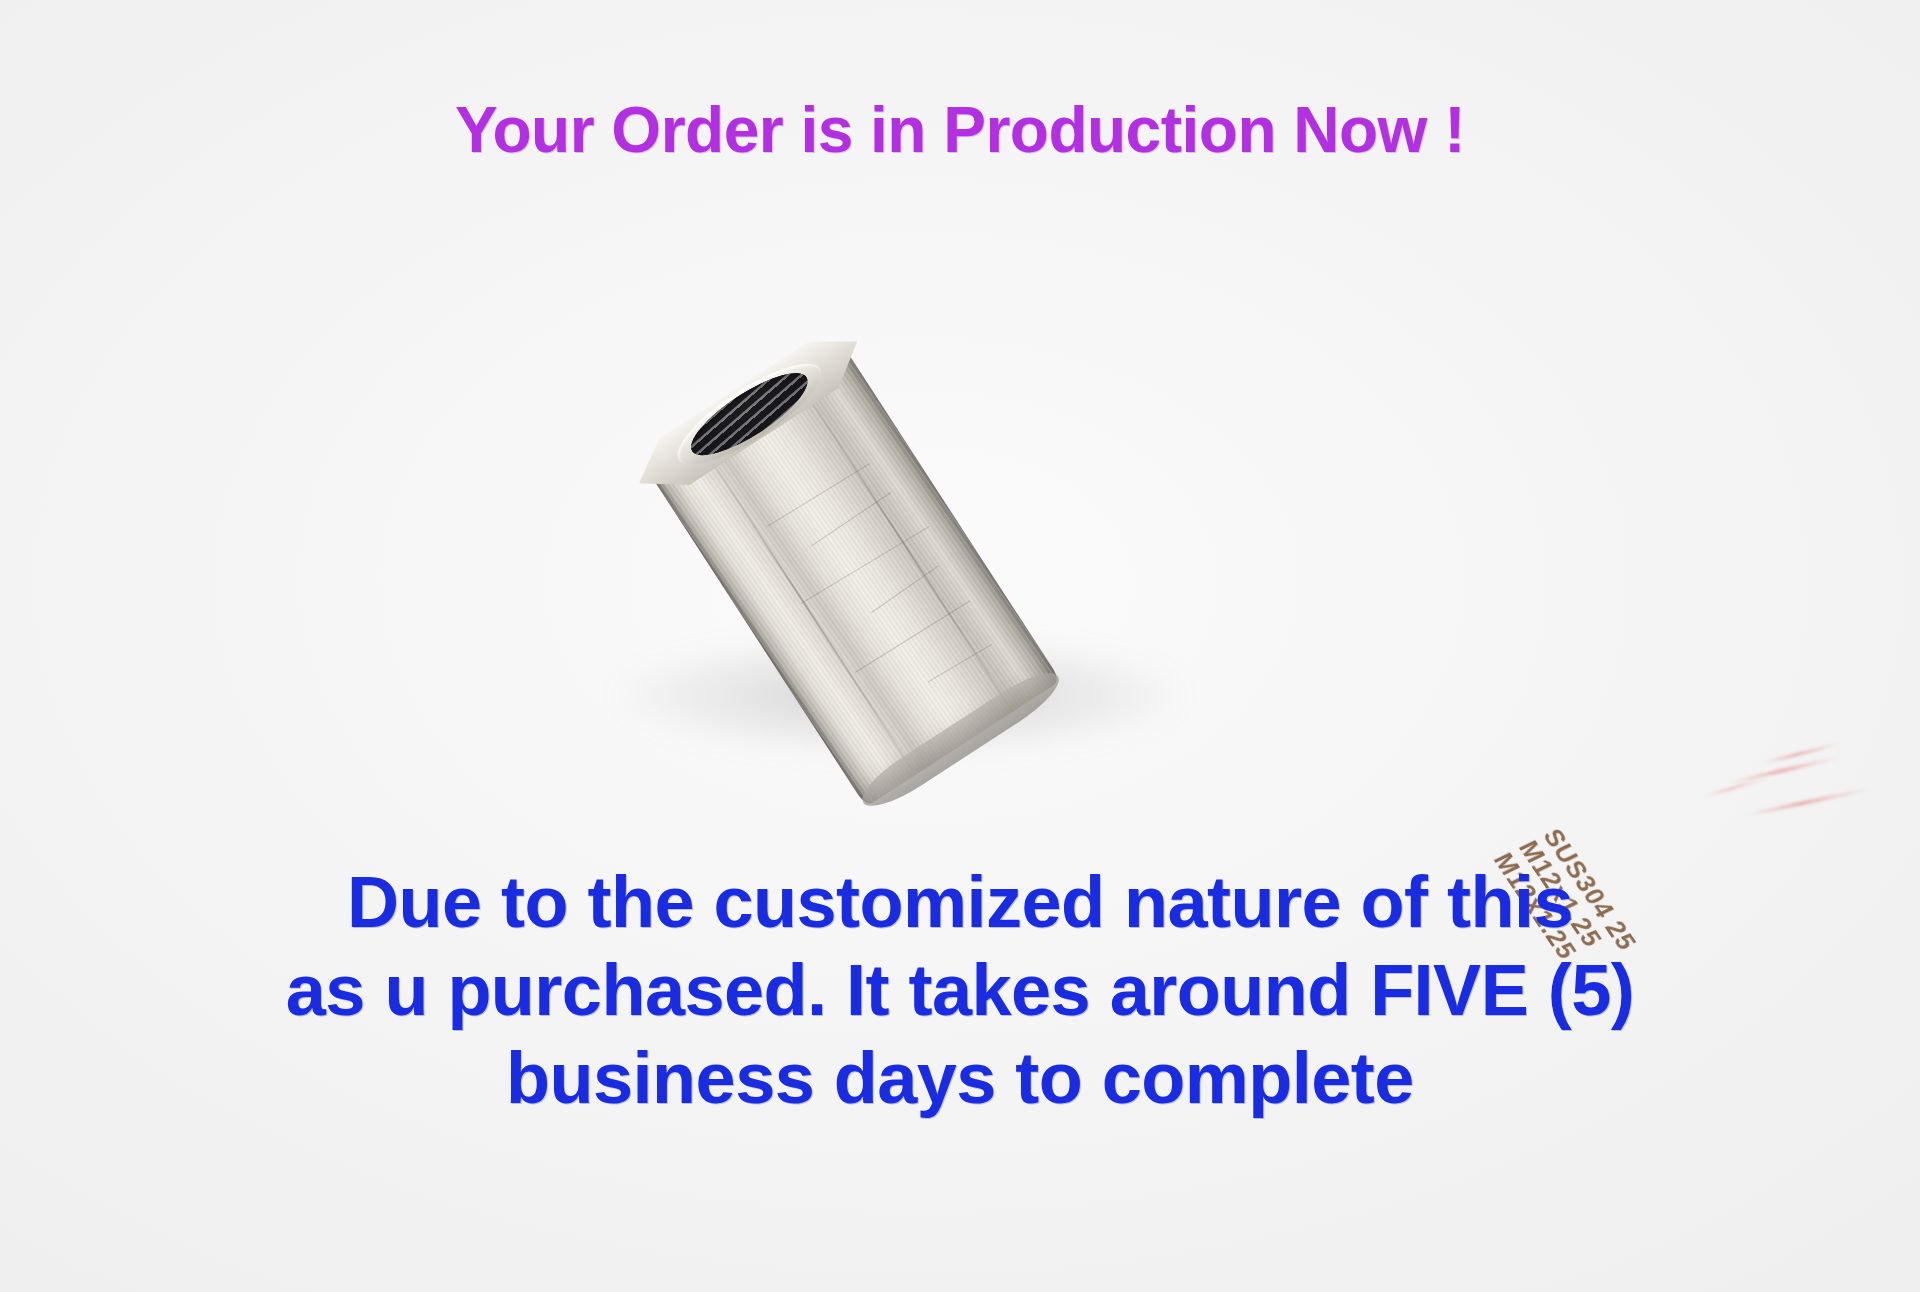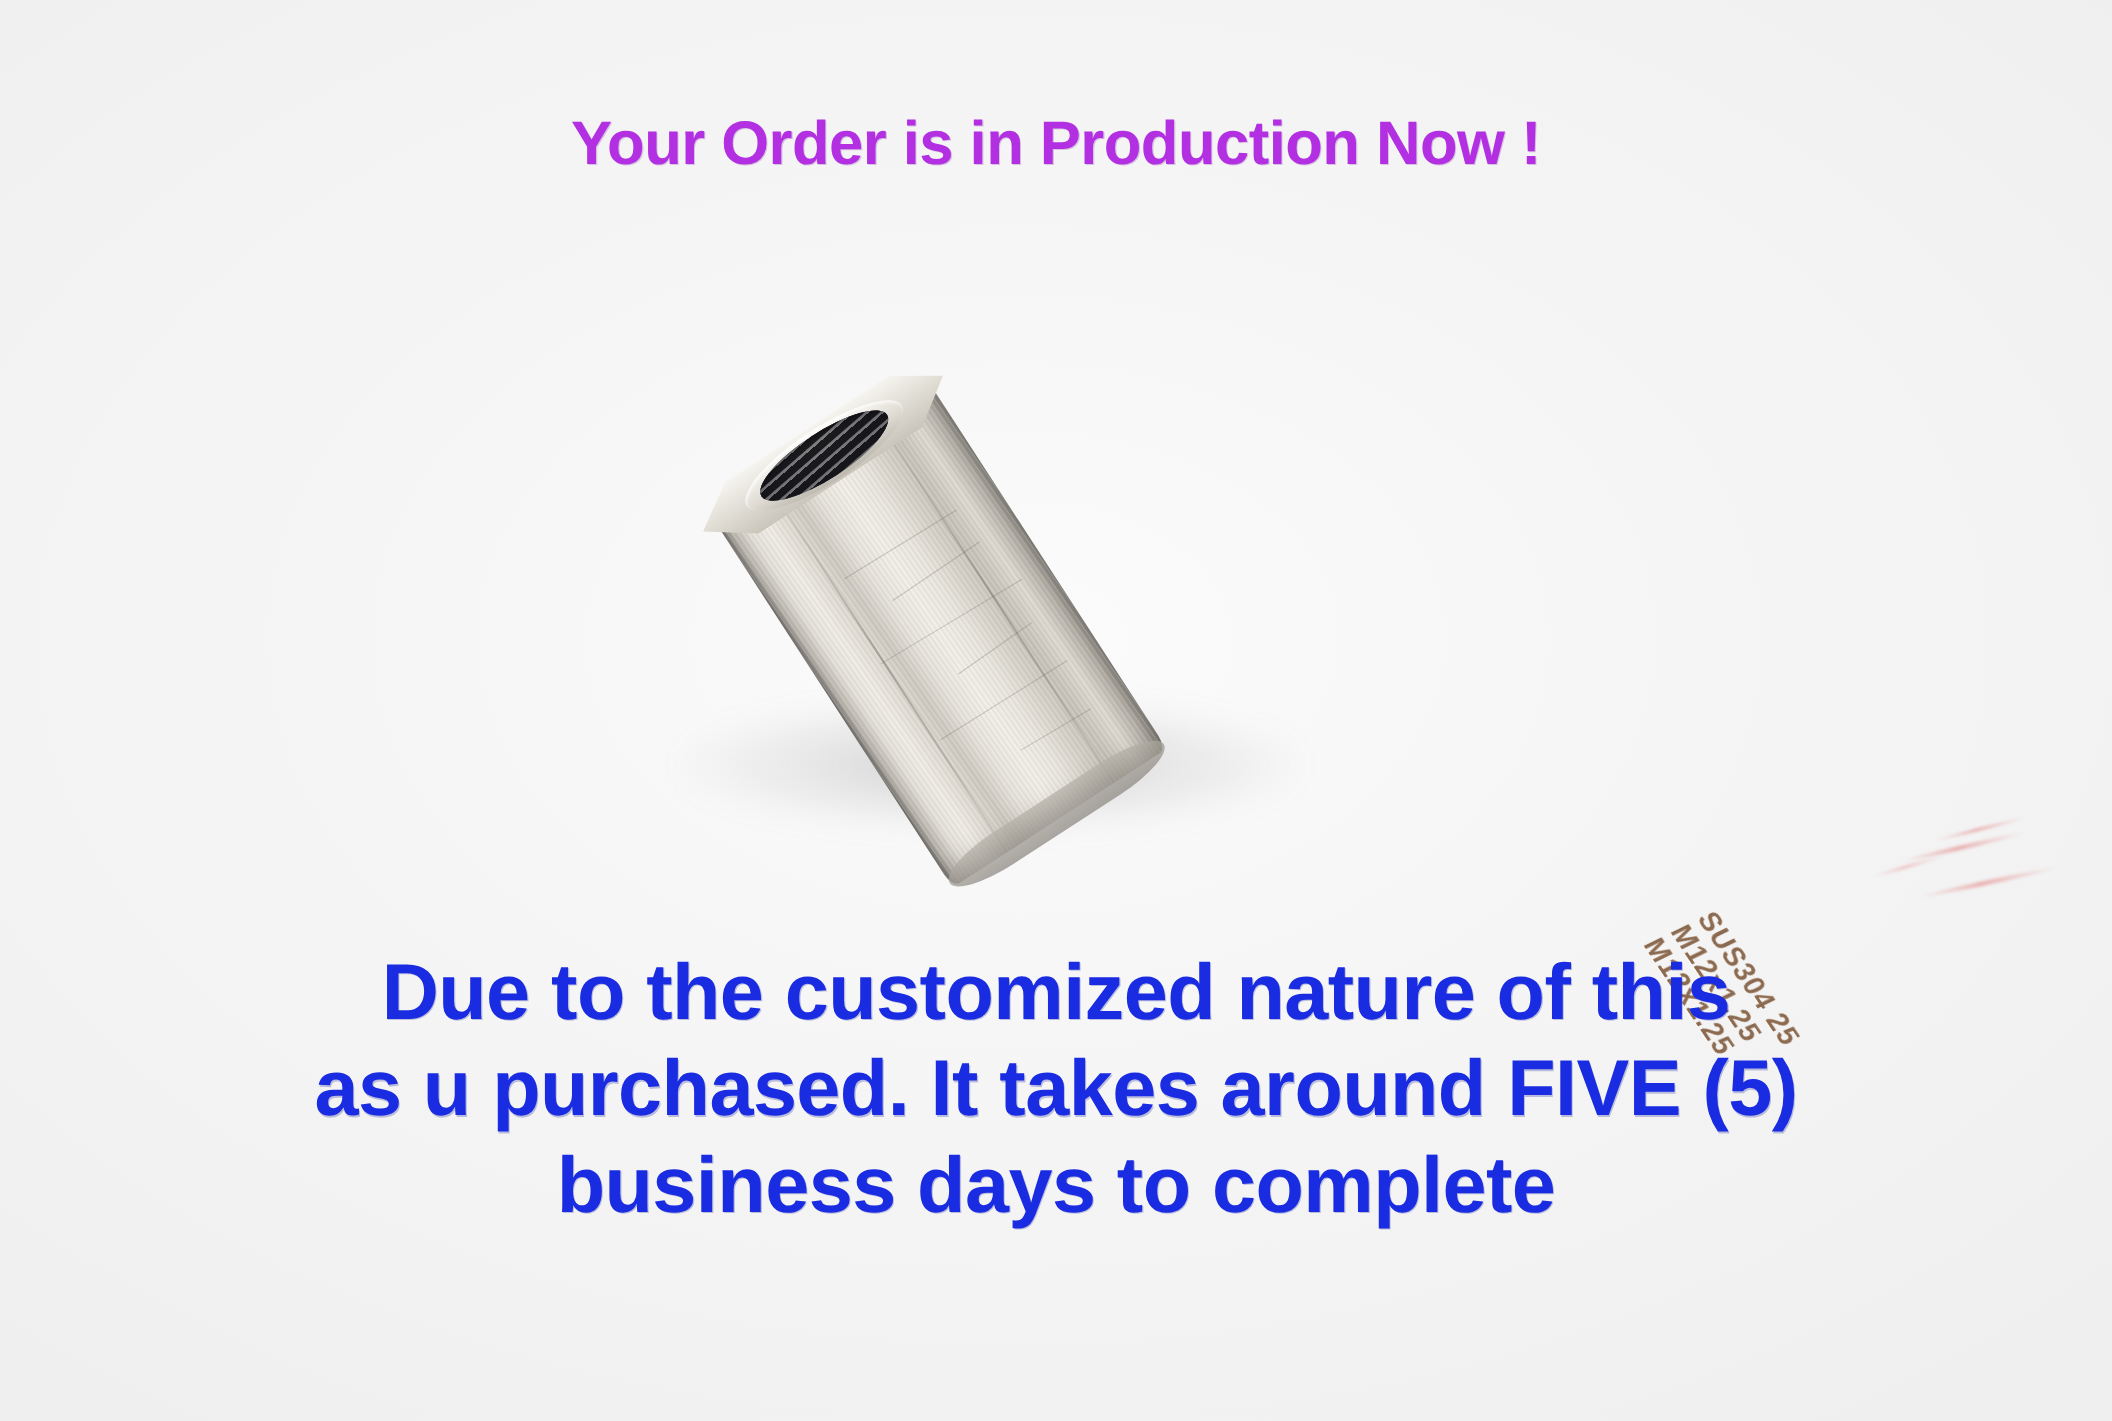--- a/index.html
+++ b/index.html
@@ -21,21 +21,21 @@
 
   
   #headline {
     position: absolute;
     top: 82px;
     left: 0;
     width: 1920px;
     text-align: center;
     font-family: "Liberation Sans", sans-serif;
     font-weight: 700;
-    font-size: 56px;
+    font-size: 64px;
     line-height: 96px;
     letter-spacing: -0.5px;
     color: #b230e2;
     white-space: nowrap;
     text-shadow: 1px 1px 0 rgba(120,20,160,0.22);
   }
 
   
   #bodycopy {
     position: absolute;

